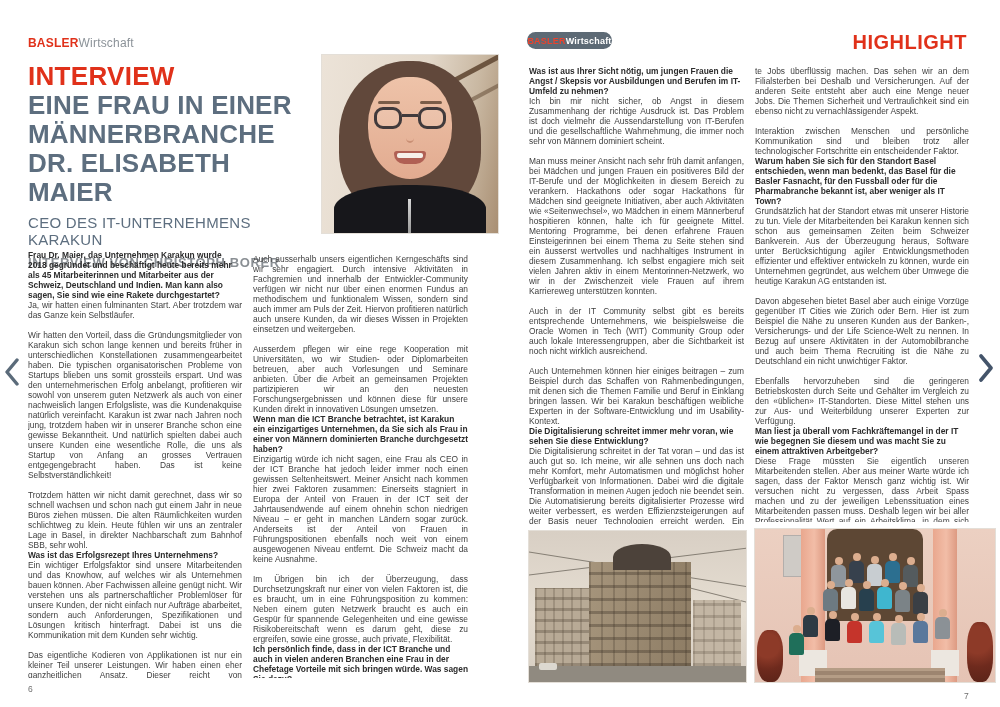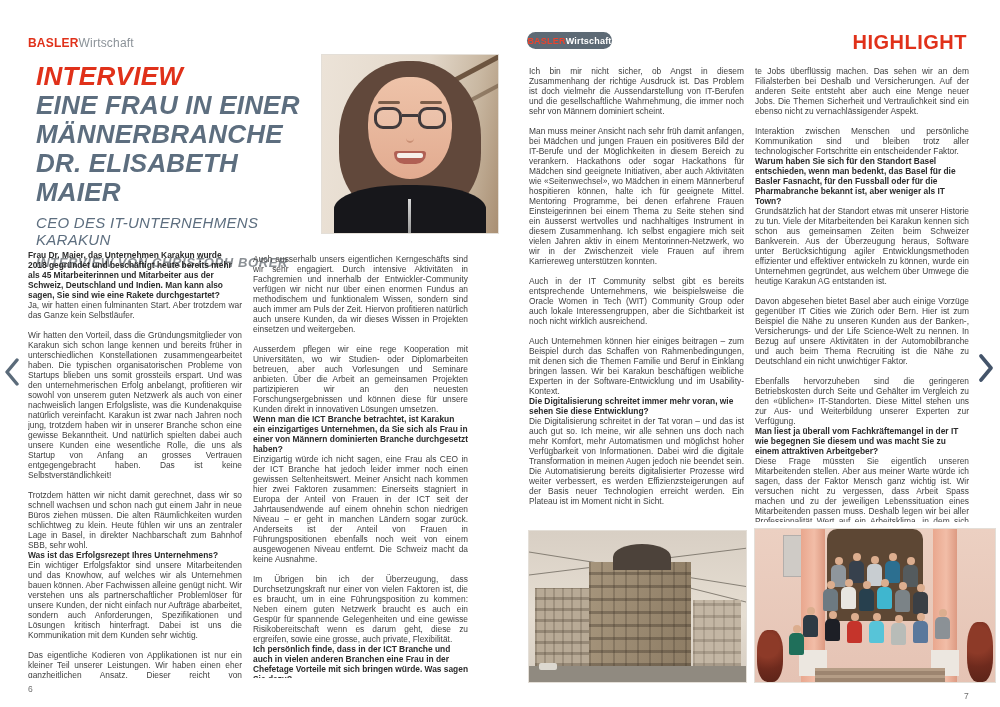--- a/index.html
+++ b/index.html
@@ -11,21 +11,21 @@
   .nav-btn { position:absolute; width:22px; height:34px; display:flex; align-items:center; justify-content:center; cursor:pointer; background:none; border:none; }
   .nav-prev { left:1px; top:355px; }
   .nav-next { left:975px; top:351px; }
   .nav-btn svg { width:16px; height:28px; }
 
   
   .brand { position:absolute; left:28px; top:36px; font-size:12px; letter-spacing:.2px; }
   .brand .b-bold { color:#e0311a; font-weight:bold; }
   .brand .b-light { color:#8b9298; }
 
-  .title-block { position:absolute; left:36px; top:62px; width:290px;font-style:italic; }
+  .title-block { position:absolute; left:28px; top:62px; width:290px; }
   .kicker { display:block; font-size:26px; line-height:29px; color:#e0311a; font-weight:bold; letter-spacing:.3px; }
   .title-line { display:block; font-size:26px; line-height:29px; color:#5d6e7f; font-weight:bold; letter-spacing:.2px; }
   .subtitle { display:block; margin-top:7px; font-size:15px; color:#5d6e7f; letter-spacing:.3px; }
   .byline { display:block; margin-top:7px; font-size:13px; font-weight:bold; color:#8a8f94; letter-spacing:.6px; }
 
   
   .col { position:absolute; font-size:8.4px; line-height:10px; text-align:justify; color:#3e3e3e; overflow:hidden; }
   .col-l1 { left:28px;  top:250px; width:214px; height:428px; }
   .col-l2 { left:253px; top:254px; width:215px; height:424px; }
   .col-r1 { left:529px; top:66px;  width:215px; height:458px; }
@@ -165,20 +165,21 @@
 
   <div class="page-num pn-left">6</div>
 
   <div class="badge">
     <span class="b-bold">BASLER</span>
       <span class="b-light">Wirtschaft</span>
   </div>
   <div class="section-label">HIGHLIGHT</div>
 
   <div class="col col-r1">
+      <p class="para t-q">Was ist aus Ihrer Sicht nötig, um jungen Frauen die Angst / Skepsis vor Ausbildungen und Berufen im IT-Umfeld zu nehmen?</p>
       <p class="para t-a">Ich bin mir nicht sicher, ob Angst in diesem Zusammenhang der richtige Ausdruck ist. Das Problem ist doch vielmehr die Aussendarstellung von IT-Berufen und die gesellschaftliche Wahrnehmung, die immer noch sehr von Männern dominiert scheint.</p>
       <p class="para t-p">Man muss meiner Ansicht nach sehr früh damit anfangen, bei Mädchen und jungen Frauen ein positiveres Bild der IT-Berufe und der Möglichkeiten in diesem Bereich zu verankern. Hackathons oder sogar Hackathons für Mädchen sind geeignete Initiativen, aber auch Aktivitäten wie «Seitenwechsel», wo Mädchen in einem Männerberuf hospitieren können, halte ich für geeignete Mittel. Mentoring Programme, bei denen erfahrene Frauen Einsteigerinnen bei einem Thema zu Seite stehen sind ein äusserst wertvolles und nachhaltiges Instrument in diesem Zusammenhang. Ich selbst engagiere mich seit vielen Jahren aktiv in einem Mentorinnen-Netzwerk, wo wir in der Zwischenzeit viele Frauen auf ihrem Karriereweg unterstützen konnten.</p>
       <p class="para t-p">Auch in der IT Community selbst gibt es bereits entsprechende Unternehmens, wie beispielsweise die Oracle Women in Tech (WIT) Community Group oder auch lokale Interessengruppen, aber die Sichtbarkeit ist noch nicht wirklich ausreichend.</p>
       <p class="para t-p">Auch Unternehmen können hier einiges beitragen – zum Beispiel durch das Schaffen von Rahmenbedingungen, mit denen sich die Themen Familie und Beruf in Einklang bringen lassen. Wir bei Karakun beschäftigen weibliche Experten in der Software-Entwicklung und im Usability-Kontext.</p>
       <p class="para t-q">Die Digitalisierung schreitet immer mehr voran, wie sehen Sie diese Entwicklung?</p>
       <p class="para t-a">Die Digitalisierung schreitet in der Tat voran – und das ist auch gut so. Ich meine, wir alle sehnen uns doch nach mehr Komfort, mehr Automatismen und möglichst hoher Verfügbarkeit von Informationen. Dabei wird die digitale Transformation in meinen Augen jedoch nie beendet sein. Die Automatisierung bereits digitalisierter Prozesse wird weiter verbessert, es werden Effizienzsteigerungen auf der Basis neuer Technologien erreicht werden. Ein Plateau ist im Moment nicht in Sicht.</p>
     </div>
   <div class="col col-r2">
       <p class="para t-a">te Jobs überflüssig machen. Das sehen wir an dem Filialsterben bei Deshalb und Versicherungen. Auf der anderen Seite entsteht aber auch eine Menge neuer Jobs. Die Themen Sicherheit und Vertraulichkeit sind ein ebenso nicht zu vernachlässigender Aspekt.</p>
       <p class="para t-p">Interaktion zwischen Menschen und persönliche Kommunikation sind und bleiben trotz aller technologischer Fortschritte ein entscheidender Faktor.</p>

